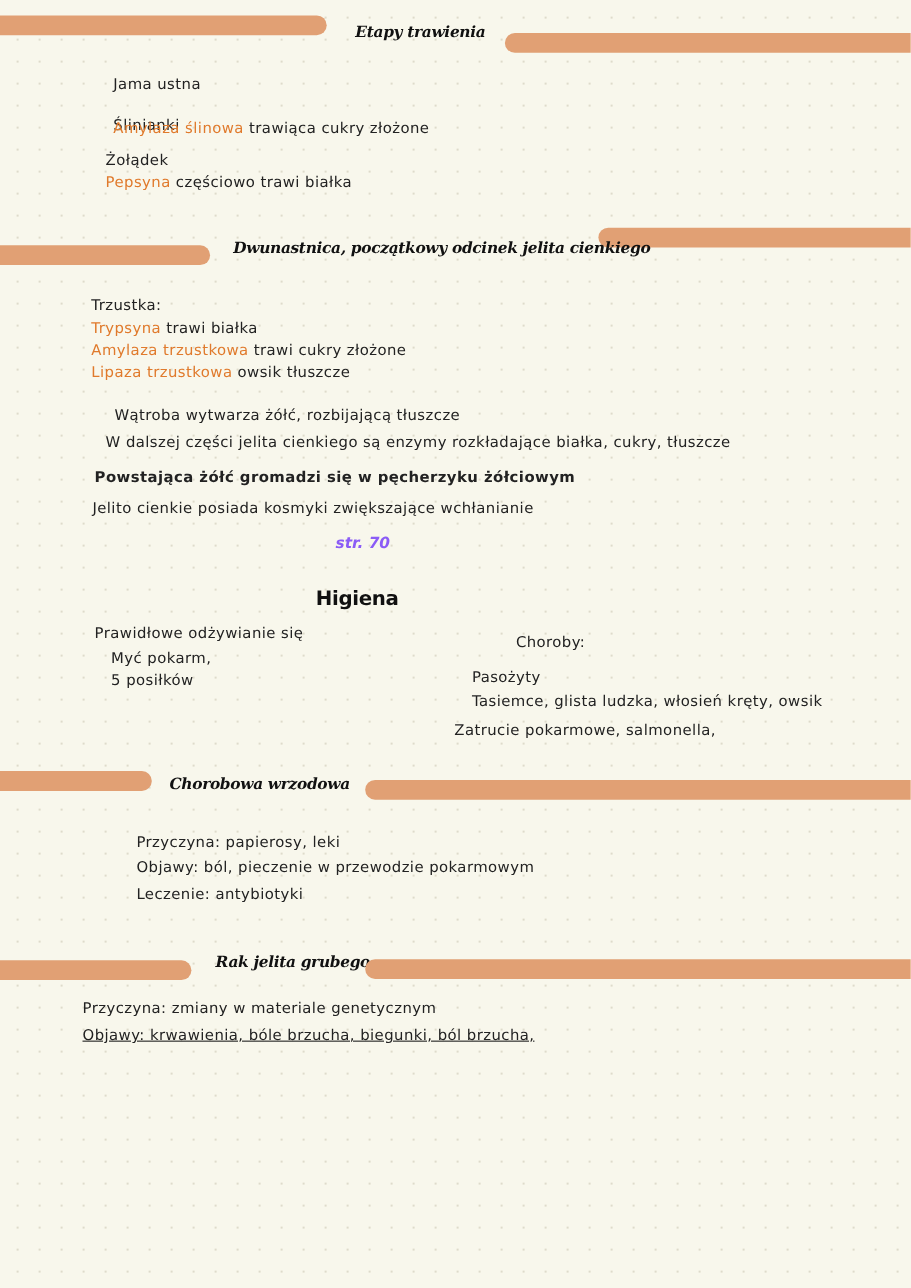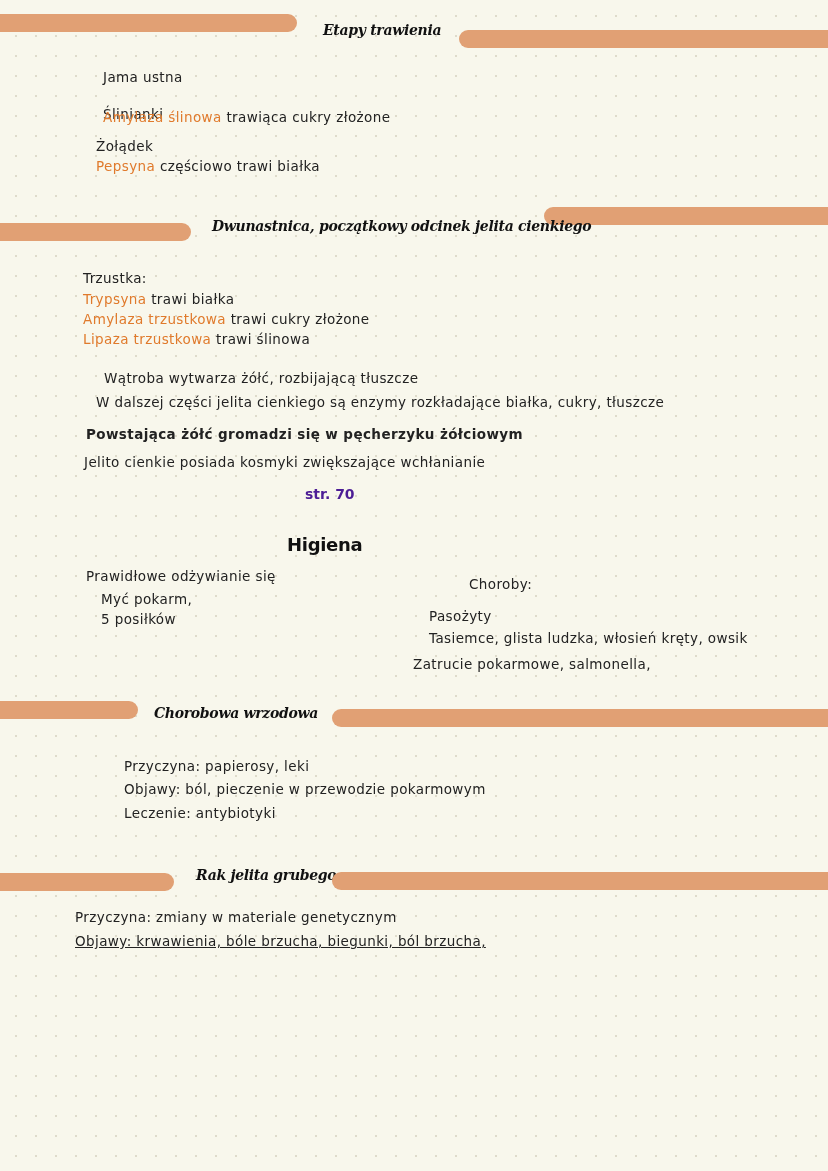--- a/index.html
+++ b/index.html
@@ -21,22 +21,22 @@
   }
   .bold-heading {
     position: absolute; font-family: "DejaVu Sans", sans-serif; font-weight: bold;
     font-size: 18px; color: #111; white-space: nowrap; letter-spacing: -0.3px;
   }
   .line {
     position: absolute; font-size: 13.5px; white-space: nowrap; color: #222; letter-spacing: 0.4px;
   }
   .accent { color: #e07a2c; }
   .page-ref {
-    position: absolute; font-family: "DejaVu Sans", sans-serif; font-weight: bold; 
-    font-size: 14px; color: #4c1d95; white-space: nowrap;
+    position: absolute; font-family: "DejaVu Sans", sans-serif; font-weight: bold; font-style: italic;
+    font-size: 14px; color: #8b5cf6; white-space: nowrap;
   }
 </style>
 </head>
 <body>
 
 <div class="bar left" style="left:0; top:14px; width:297px;"></div>
 <div class="heading" style="left:323px; top:22px;">Etapy trawienia</div>
 <div class="bar right" style="left:459px; top:30px; width:369px;"></div>
 
 <div class="line" style="left:103px; top:69px;"><span>Jama ustna</span></div>
@@ -45,21 +45,21 @@
 <div class="line" style="left:96px; top:138px;"><span>Żołądek</span></div>
 <div class="line" style="left:96px; top:158px;"><span class="accent">Pepsyna</span><span> częściowo trawi białka</span></div>
 
 <div class="bar right" style="left:544px; top:207px; width:284px;"></div>
 <div class="bar left" style="left:0; top:223px; width:191px;"></div>
 <div class="heading" style="left:212px; top:218px;">Dwunastnica, początkowy odcinek jelita cienkiego</div>
 
 <div class="line" style="left:83px; top:270px;"><span>Trzustka:</span></div>
 <div class="line" style="left:83px; top:291px;"><span class="accent">Trypsyna</span><span> trawi białka</span></div>
 <div class="line" style="left:83px; top:311px;"><span class="accent">Amylaza trzustkowa</span><span> trawi cukry złożone</span></div>
-<div class="line" style="left:83px; top:331px;"><span class="accent">Lipaza trzustkowa</span><span> trawi ślinowa</span></div>
+<div class="line" style="left:83px; top:331px;"><span class="accent">Lipaza trzustkowa</span><span> owsik tłuszcze</span></div>
 <div class="line" style="left:104px; top:370px;"><span>Wątroba wytwarza żółć, rozbijającą tłuszcze</span></div>
 <div class="line" style="left:96px; top:394px;"><span>W dalszej części jelita cienkiego są enzymy rozkładające białka, cukry, tłuszcze</span></div>
 <div class="line" style="left:86px; top:426px;font-weight:bold;"><span>Powstająca żółć gromadzi się w pęcherzyku żółciowym</span></div>
 <div class="line" style="left:84px; top:454px;"><span>Jelito cienkie posiada kosmyki zwiększające wchłanianie</span></div>
 <div class="page-ref" style="left:305px; top:486px;">str. 70</div>
 
 <div class="bold-heading" style="left:287px; top:534px;">Higiena</div>
 
 <div class="line" style="left:86px; top:568px;"><span>Prawidłowe odżywianie się</span></div>
 <div class="line" style="left:101px; top:591px;"><span>Myć pokarm,</span></div>

